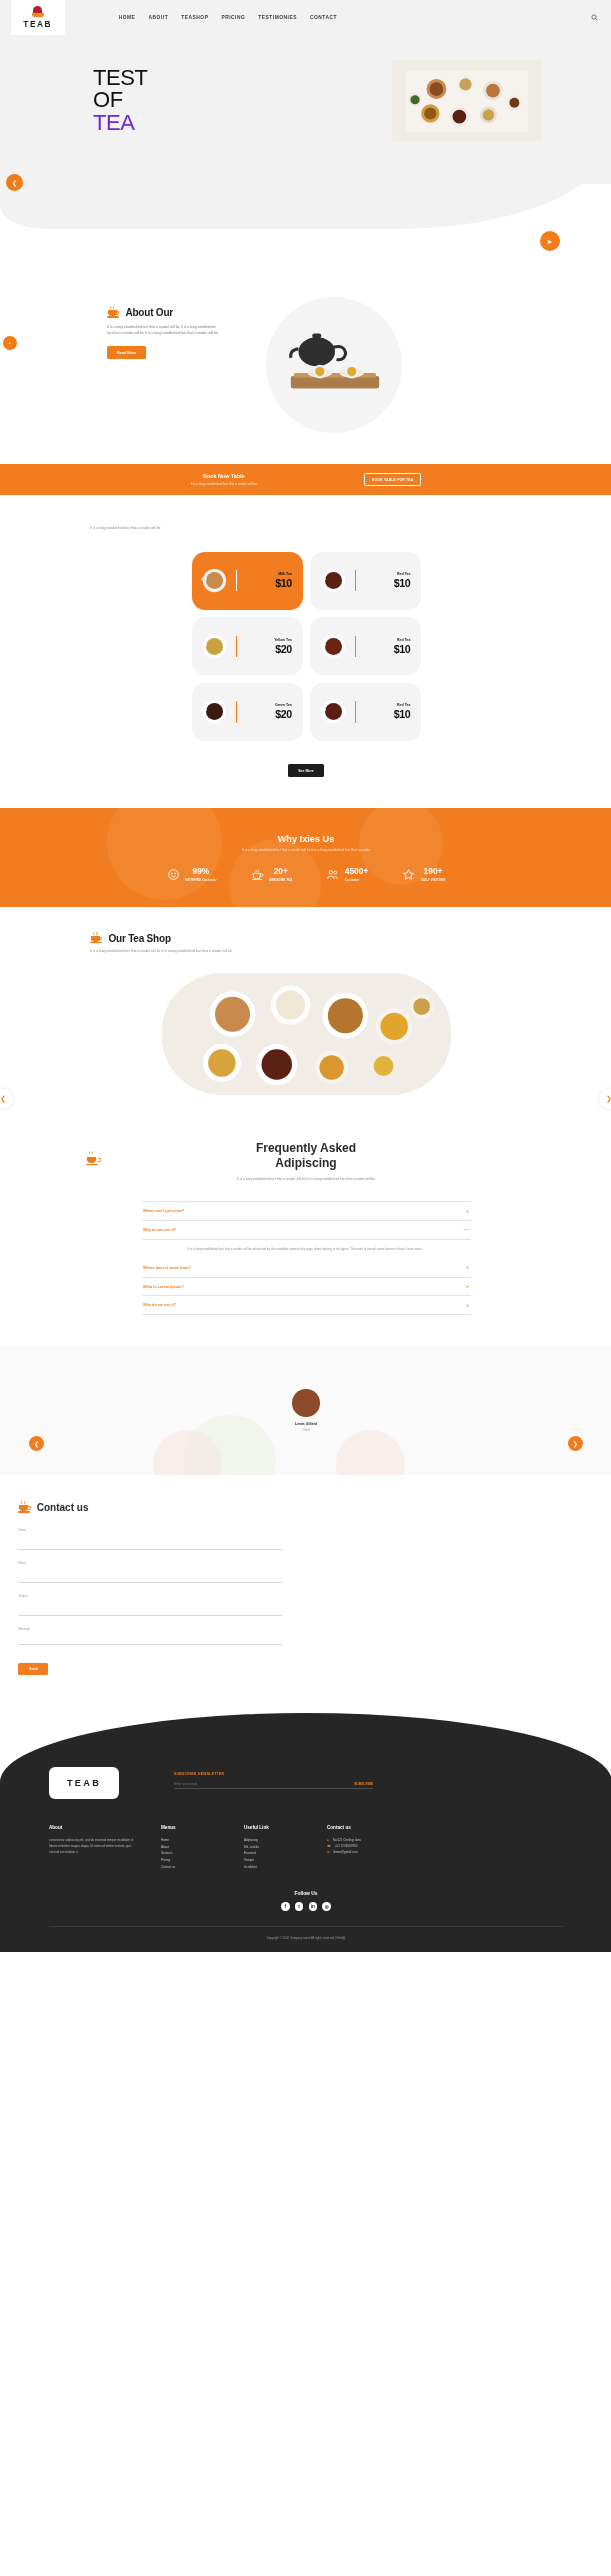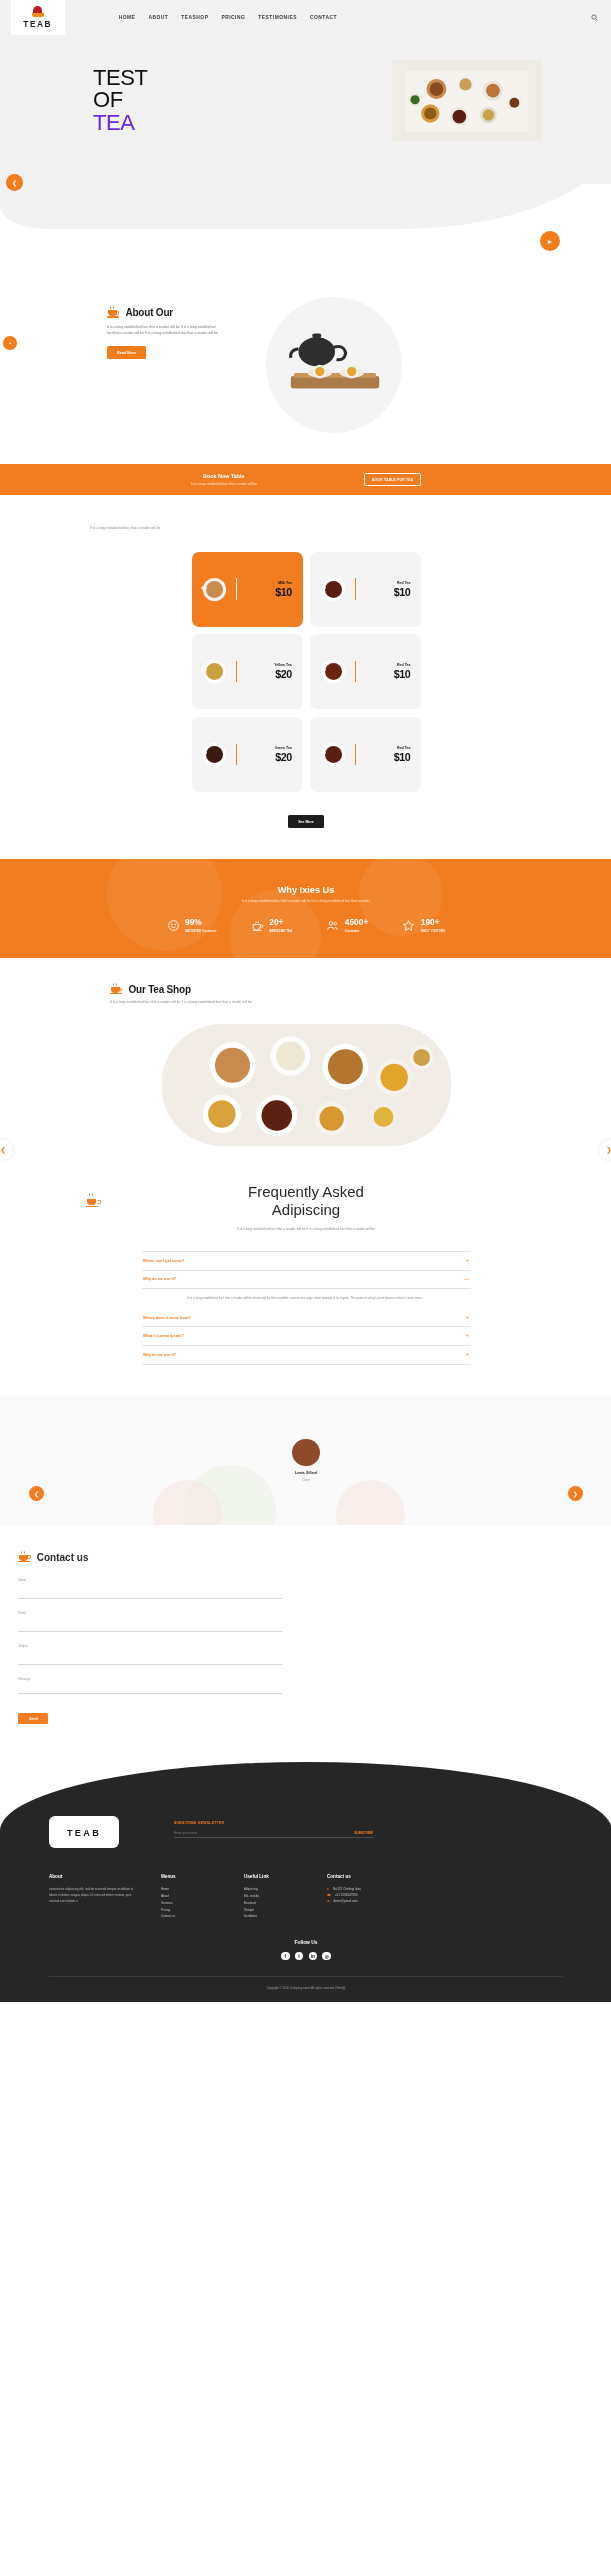--- a/index.html
+++ b/index.html
@@ -141,21 +141,21 @@
 
   
   .services { padding: 27.5px 0 0 0; }
   .services-head { padding-left: 90px; }
   .services-head p { font-size:3.4px; color:#8a8b8e; margin-top:3.8px; }
   .cards {
     margin: 21.4px auto 0 auto; width: 229px;
     display:grid; grid-template-columns: repeat(2, 111px); gap: 7.6px;
   }
   .card {
-    height: 75px; background:#f4f4f4; border-radius:7px;
+    height: 58px; background:#f4f4f4; border-radius:13px;
     display:flex; align-items:center; padding: 0 7.6px; gap: 6.1px;
   }
   .card.active { background:#f17d20; }
   .card .cup { width: 31px; height: 31px; border-radius:50%; flex:none; position:relative; }
   .card .divider { width:0.8px; height:21.4px; background:#f17d20; flex:none; }
   .card.active .divider { background:#fff; }
   .card .meta { margin-left:auto; text-align:right; padding-right:3.1px; }
   .card .tea-name { font-size:3.5px; font-weight:700; color:#1f1f1f; }
   .card .price { font-size:10.7px; font-weight:700; color:#111; margin-top:0.8px; letter-spacing:-0.4px;}
   .card.active .tea-name, .card.active .price { color:#111; }
@@ -171,43 +171,43 @@
     display:flex; flex-direction:column; align-items:center; justify-content:center; overflow:hidden;
   }
   .why .ghost {
     position:absolute; border-radius:50%; background: rgba(255,255,255,0.07);
   }
   .why h2 { color:#fff; font-size:9.2px; font-weight:700; z-index:2;}
   .why p { color:#ffe3c8; font-size:3.3px; margin-top:3.8px; z-index:2;}
   .stats { display:flex; gap: 34px; margin-top: 15.3px; z-index:2;}
   .stat { display:flex; align-items:center; gap:5.4px; }
   .stat .ico { width:13px; height:13px; color:#fff; flex:none;}
-  .stat .num { font-size:8.4px; font-weight:700; color:#fff; line-height:1;}
+  .stat .num { font-size:8.4px; font-weight:700; color:#fff; line-height:1;text-align:center;}
   .stat .lbl { font-size:2.8px; font-weight:700; color:#fff; margin-top:2.3px; letter-spacing:0.2px;}
 
   
   .shop { padding: 24.5px 0 18.4px 0; position:relative; }
-  .shop-head { padding-left: 90px; margin-left: 20px; }
+  .shop-head { padding-left: 90px; }
   .shop-head p { font-size:3.4px; color:#8a8b8e; margin-top:3.8px; }
   .shop-img {
     margin: 20px auto 0 auto; width: 289px; height: 122px;
     border-radius: 61px/ 58px; background:#f0ece6; position:relative; overflow:hidden;
   }
   .shop-arrow {
     position:absolute; top: 182px; width: 20px; height:20px; border-radius:50%;
     background:#fff; box-shadow: 0 0 4.6px rgba(0,0,0,0.10);
     display:flex; align-items:center; justify-content:center; color:#f17d20; font-size:6.9px;
   }
   .shop-arrow.l { left: -6.9px; }
   .shop-arrow.r { right: -6.9px; }
 
   
   .faq { padding: 18.4px 0 31px 0; }
   .faq-head { text-align:center; position:relative;}
-  .faq-head h2 { font-size:15px; font-weight:400; line-height:1.25; }
+  .faq-head h2 { font-size:12px; font-weight:700; line-height:1.25;margin-top:9px; }
   .faq-head .cupicon { position:absolute; left: 86px; top: 10.7px; width:15.3px; height:15.3px;}
   .faq-head p { font-size:3.3px; color:#8a8b8e; margin-top:6.9px;}
   .faq-list { width: 329px; margin: 20px auto 0 auto; }
   .faq-item { border-bottom:0.8px solid #e3e3e3; padding: 6.1px 1.5px; display:flex; align-items:center;}
   .faq-item:first-child { border-top:0.8px solid #e3e3e3; }
   .faq-q { font-size:3.8px; font-weight:700; color:#f17d20;}
   .faq-sign { margin-left:auto; color:#f17d20; font-size:5.4px; line-height:1;}
   .faq-answer { font-size:3.1px; color:#8d8e91; line-height:1.9; padding: 6.9px 1.5px 6.9px 46px; }
 
   

